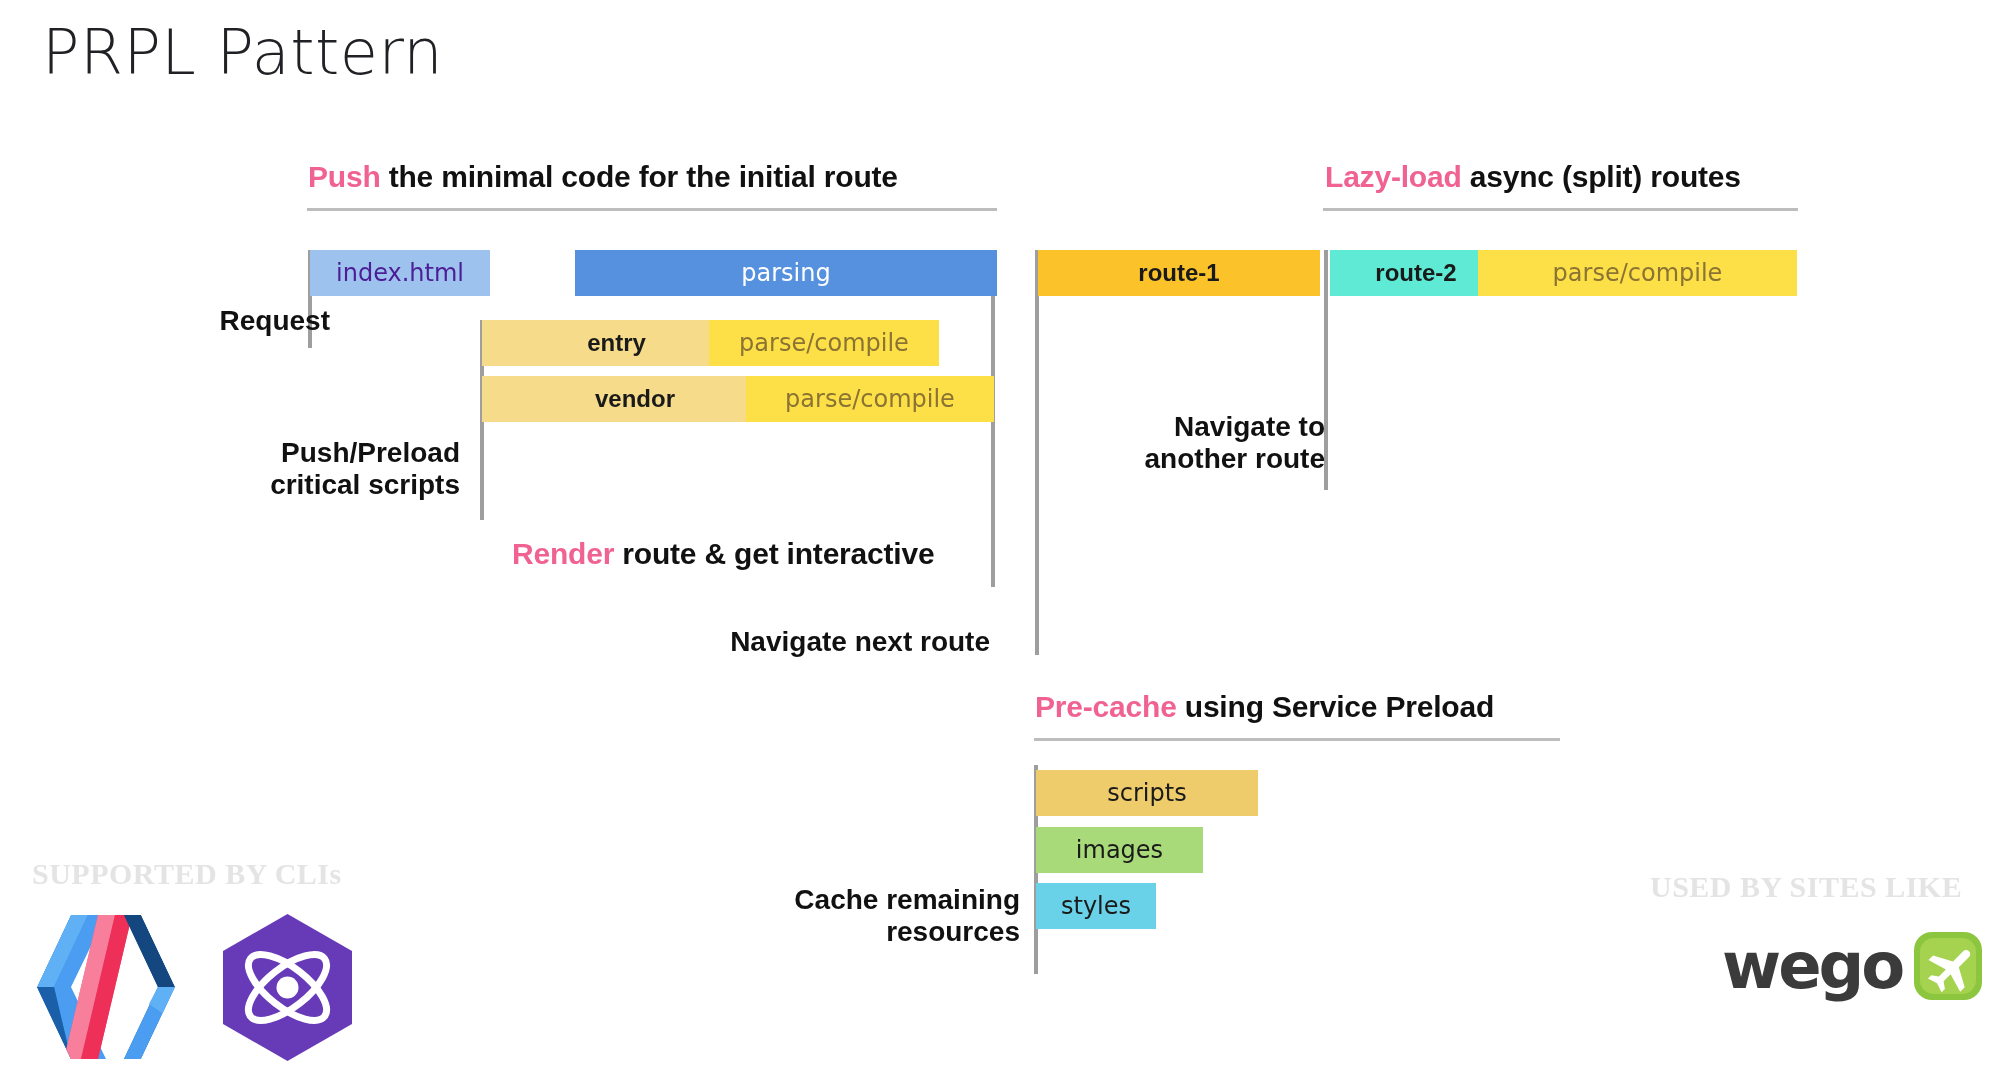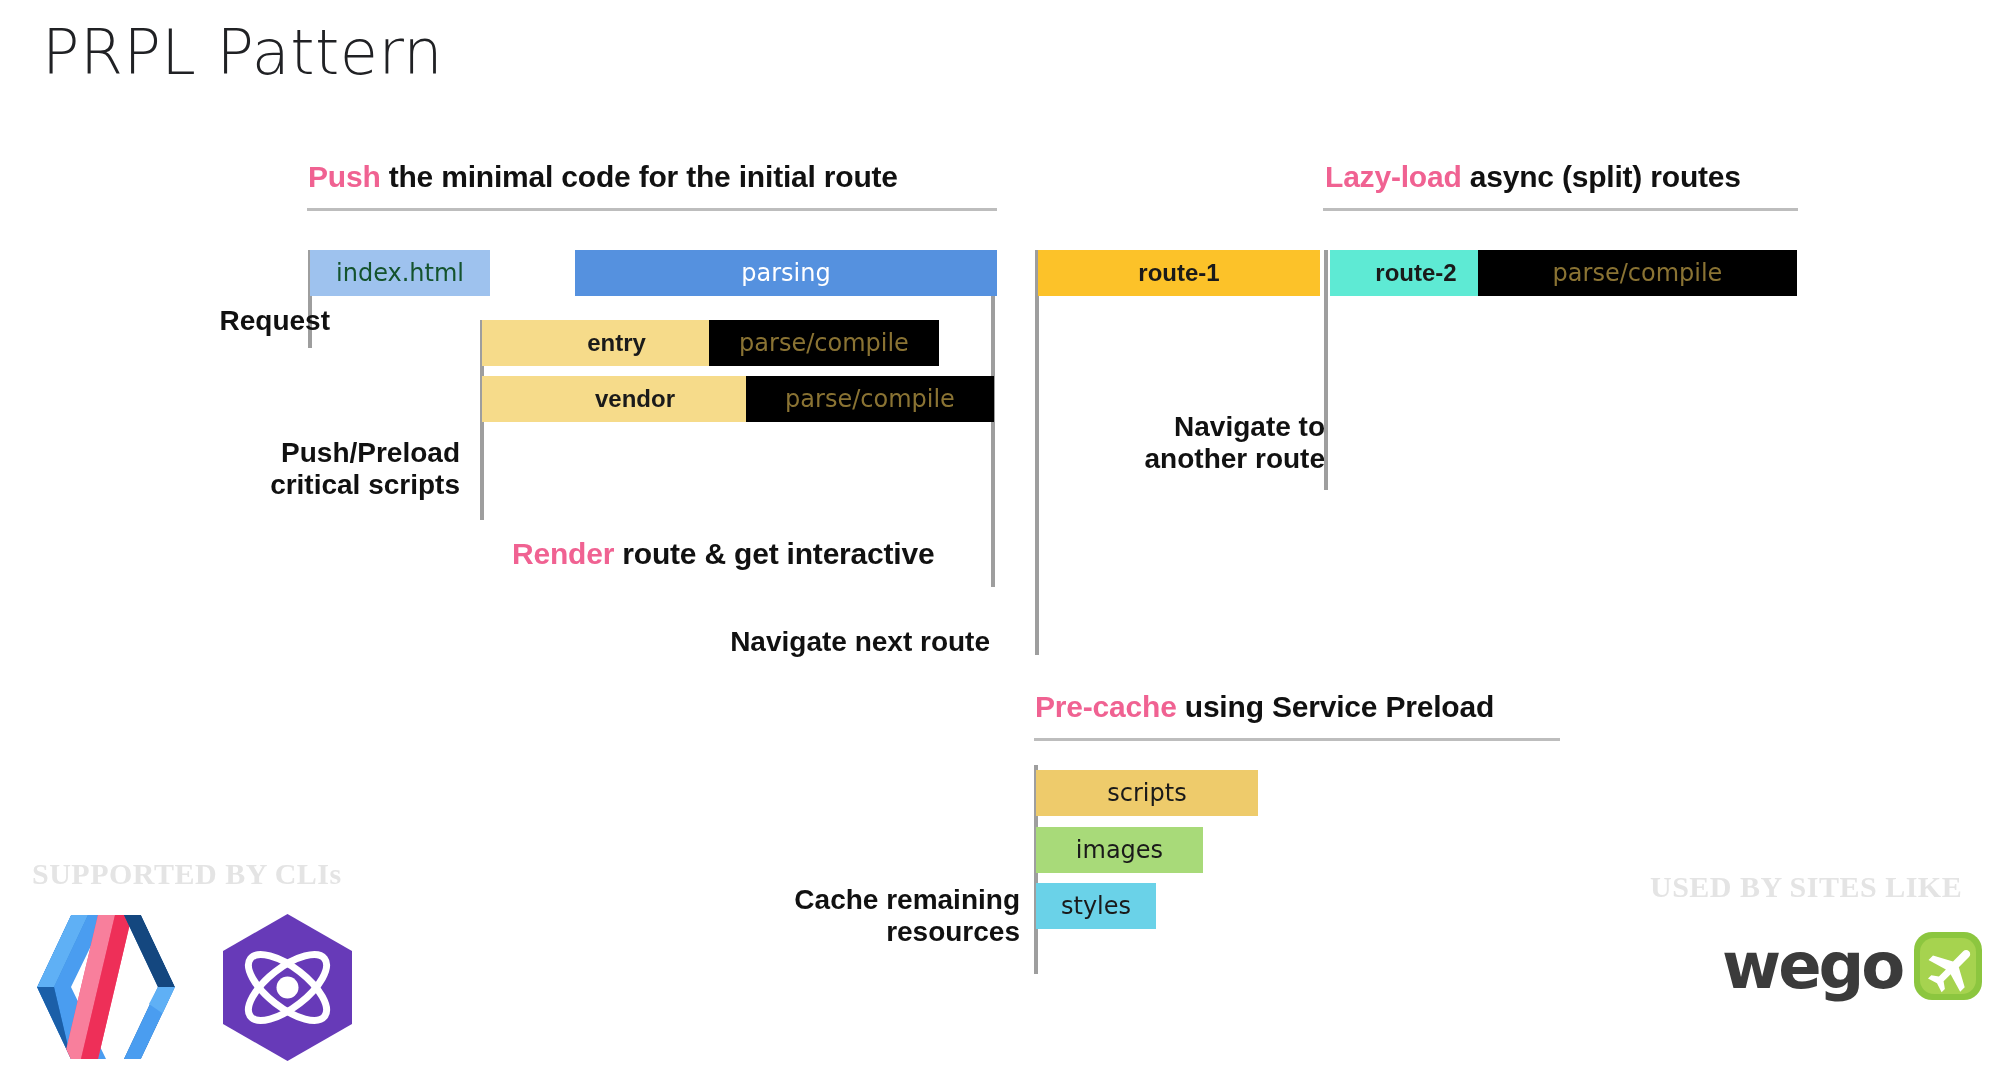--- a/index.html
+++ b/index.html
@@ -72,24 +72,24 @@
     overflow: hidden;
   }
   .seg {
     display: flex;
     align-items: center;
     justify-content: center;
     font-family: "DejaVu Sans", sans-serif;
     font-size: 24px;
     white-space: nowrap;
   }
-  .seg-indexhtml  { background:#9ec2ee; color:#14532d; }
+  .seg-indexhtml  { background:#9ec2ee; color:#4c1d95; }
   .seg-parsing    { background:#5591df; color:#ffffff; }
   .seg-lightyell  { background:#f6db8a; color:#1a1a1a; font-family:"Liberation Sans", sans-serif; font-weight:700;padding-left:42px; }
-  .seg-amber      { background:#000000; color:#8a7333; }
+  .seg-amber      { background:#fde047; color:#8a7333; }
   .seg-amber-solid{ background:#fcc229; color:#1a1a1a; font-family:"Liberation Sans", sans-serif; font-weight:700; }
   .seg-lightyell2 { background:#5eead4; color:#1a1a1a; font-family:Liberation Sans, sans-serif; font-weight:700;padding-left:24px; }
   .seg-scripts    { background:#eecb6b; color:#1a1a1a; }
   .seg-images     { background:#a8da79; color:#1a1a1a; }
   .seg-styles     { background:#6ad2e8; color:#1a1a1a; }
 
   
   .vline {
     position: absolute;
     width: 4px;

